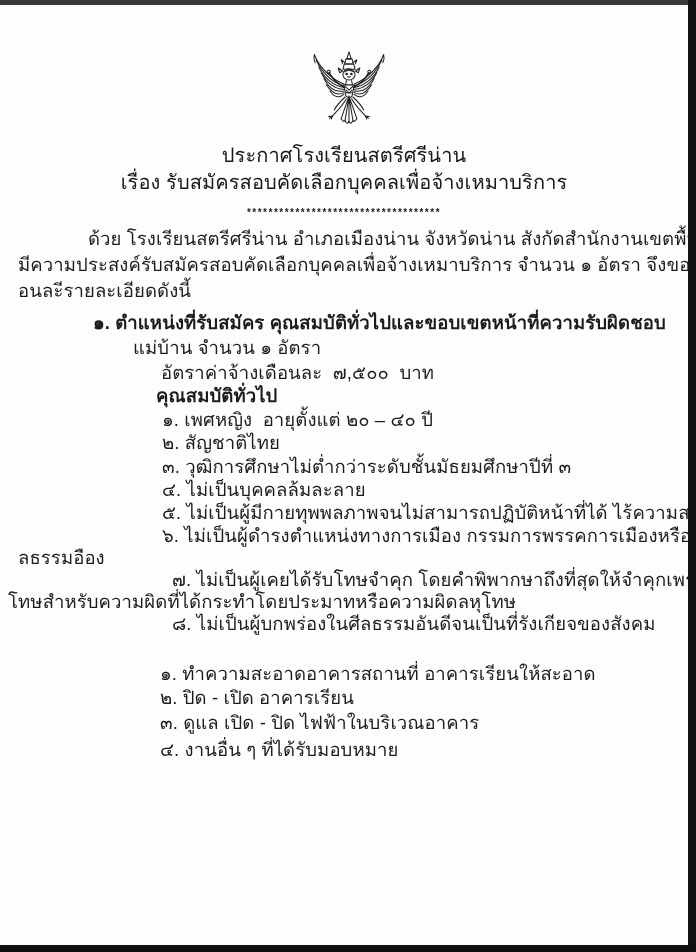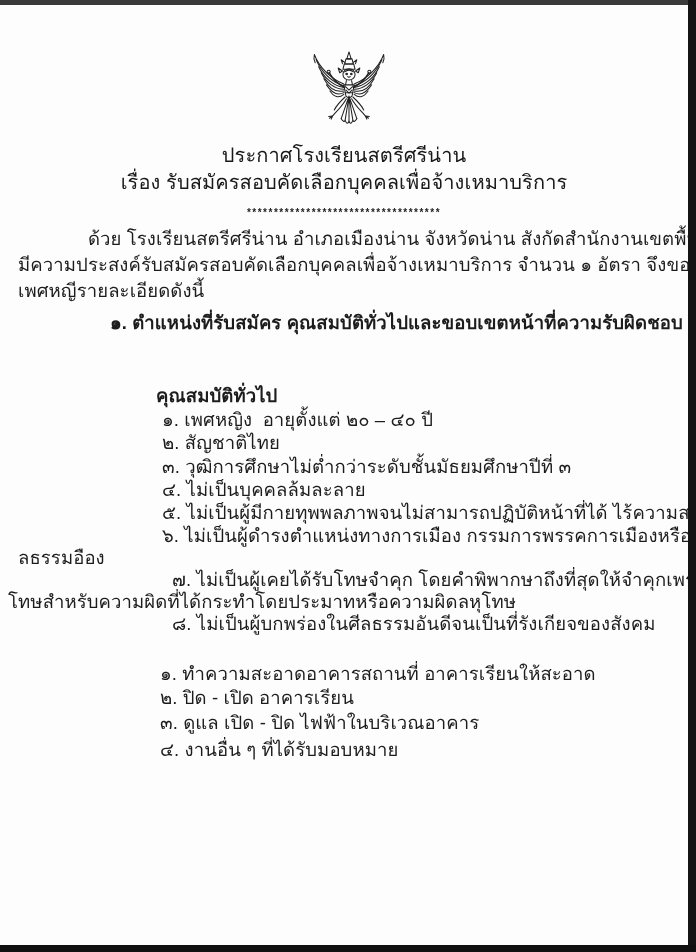--- a/index.html
+++ b/index.html
@@ -66,23 +66,25 @@
       <path d="M51 80 Q54 85 55.5 82 Q58 88 60 83 Q62 88 64.5 82 Q66 85 69 80"></path>
     </svg>
   </div>
 
   <div class="ln center title" style="top:138px">ประกาศโรงเรียนสตรีศรีน่าน</div>
   <div class="ln center title" style="top:165px">เรื่อง รับสมัครสอบคัดเลือกบุคคลเพื่อจ้างเหมาบริการ</div>
   <div class="ln center sep" style="top:196px">************************************</div>
 
   <div class="ln" style="top:222px;left:88px">ด้วย โรงเรียนสตรีศรีน่าน อำเภอเมืองน่าน จังหวัดน่าน สังกัดสำนักงานเขตพื้นที่การศึกษามัธยมศึกษาน่าน</div>
   <div class="ln" style="top:248px;left:18px">มีความประสงค์รับสมัครสอบคัดเลือกบุคคลเพื่อจ้างเหมาบริการ จำนวน ๑ อัตรา จึงขอประกาศรับสมัครสอบคัดเลือก</div>
-  <div class="ln" style="top:274px;left:18px">เพศหญีรายละเอียดดังนี้</div>
+  <div class="ln" style="top:274px;left:18px">อนละีรายละเอียดดังนี้</div>
 
-  <div class="ln bold" style="top:306px;left:110px">๑. ตำแหน่งที่รับสมัคร คุณสมบัติทั่วไปและขอบเขตหน้าที่ความรับผิดชอบ</div>
+  <div class="ln bold" style="top:306px;left:93px">๑. ตำแหน่งที่รับสมัคร คุณสมบัติทั่วไปและขอบเขตหน้าที่ความรับผิดชอบ</div>
+  <div class="ln" style="top:331px;left:133px">แม่บ้าน จำนวน ๑ อัตรา</div>
+  <div class="ln" style="top:356px;left:161px">อัตราค่าจ้างเดือนละ  ๗,๕๐๐  บาท</div>
 
   <div class="ln bold und" style="top:379px;left:156px">คุณสมบัติทั่วไป</div>
   <div class="ln" style="top:403px;left:162px">๑. เพศหญิง  อายุตั้งแต่ ๒๐ – ๔๐ ปี</div>
   <div class="ln" style="top:426px;left:162px">๒. สัญชาติไทย</div>
   <div class="ln" style="top:450px;left:162px">๓. วุฒิการศึกษาไม่ต่ำกว่าระดับชั้นมัธยมศึกษาปีที่ ๓</div>
   <div class="ln" style="top:473px;left:162px">๔. ไม่เป็นบุคคลล้มละลาย</div>
   <div class="ln" style="top:496px;left:162px">๕. ไม่เป็นผู้มีกายทุพพลภาพจนไม่สามารถปฏิบัติหน้าที่ได้ ไร้ความสามารถหรือจิตฟั่นเฟือน</div>
   <div class="ln" style="top:519px;left:162px">๖. ไม่เป็นผู้ดำรงตำแหน่งทางการเมือง กรรมการพรรคการเมืองหรือเจ้าหน้าที่ในการพรรค</div>
   <div class="ln" style="top:541px;left:18px">ลธรรมอือง</div>
   <div class="ln" style="top:563px;left:172px">๗. ไม่เป็นผู้เคยได้รับโทษจำคุก โดยคำพิพากษาถึงที่สุดให้จำคุกเพราะกระทำผิดอาญาเว้นแต่</div>

